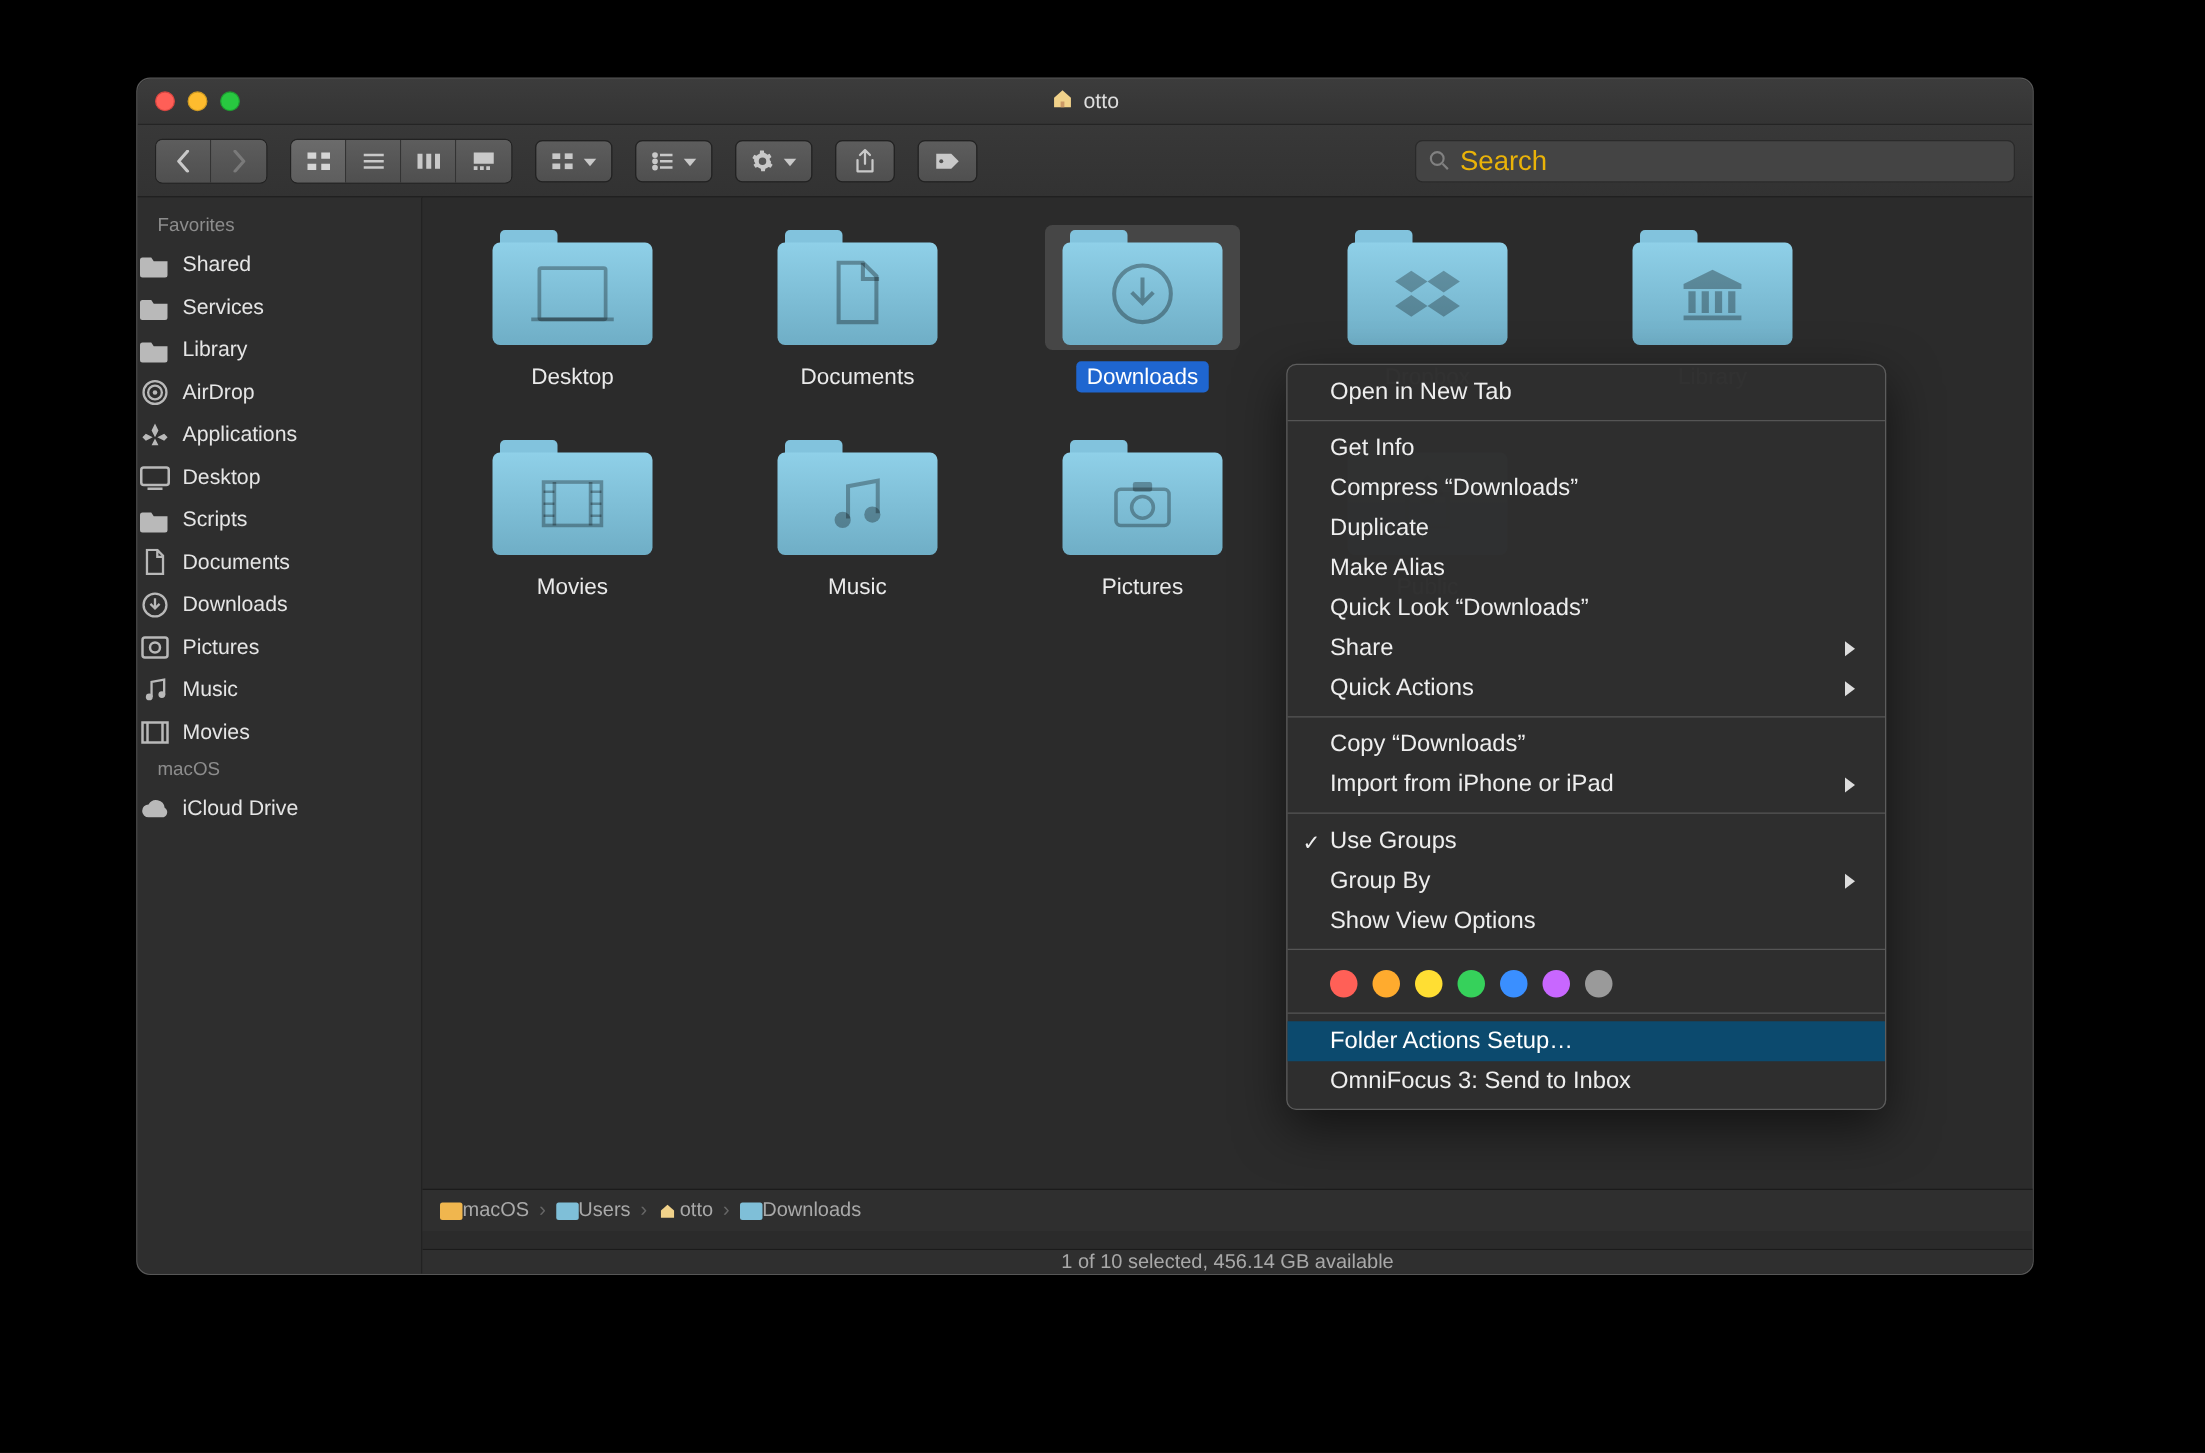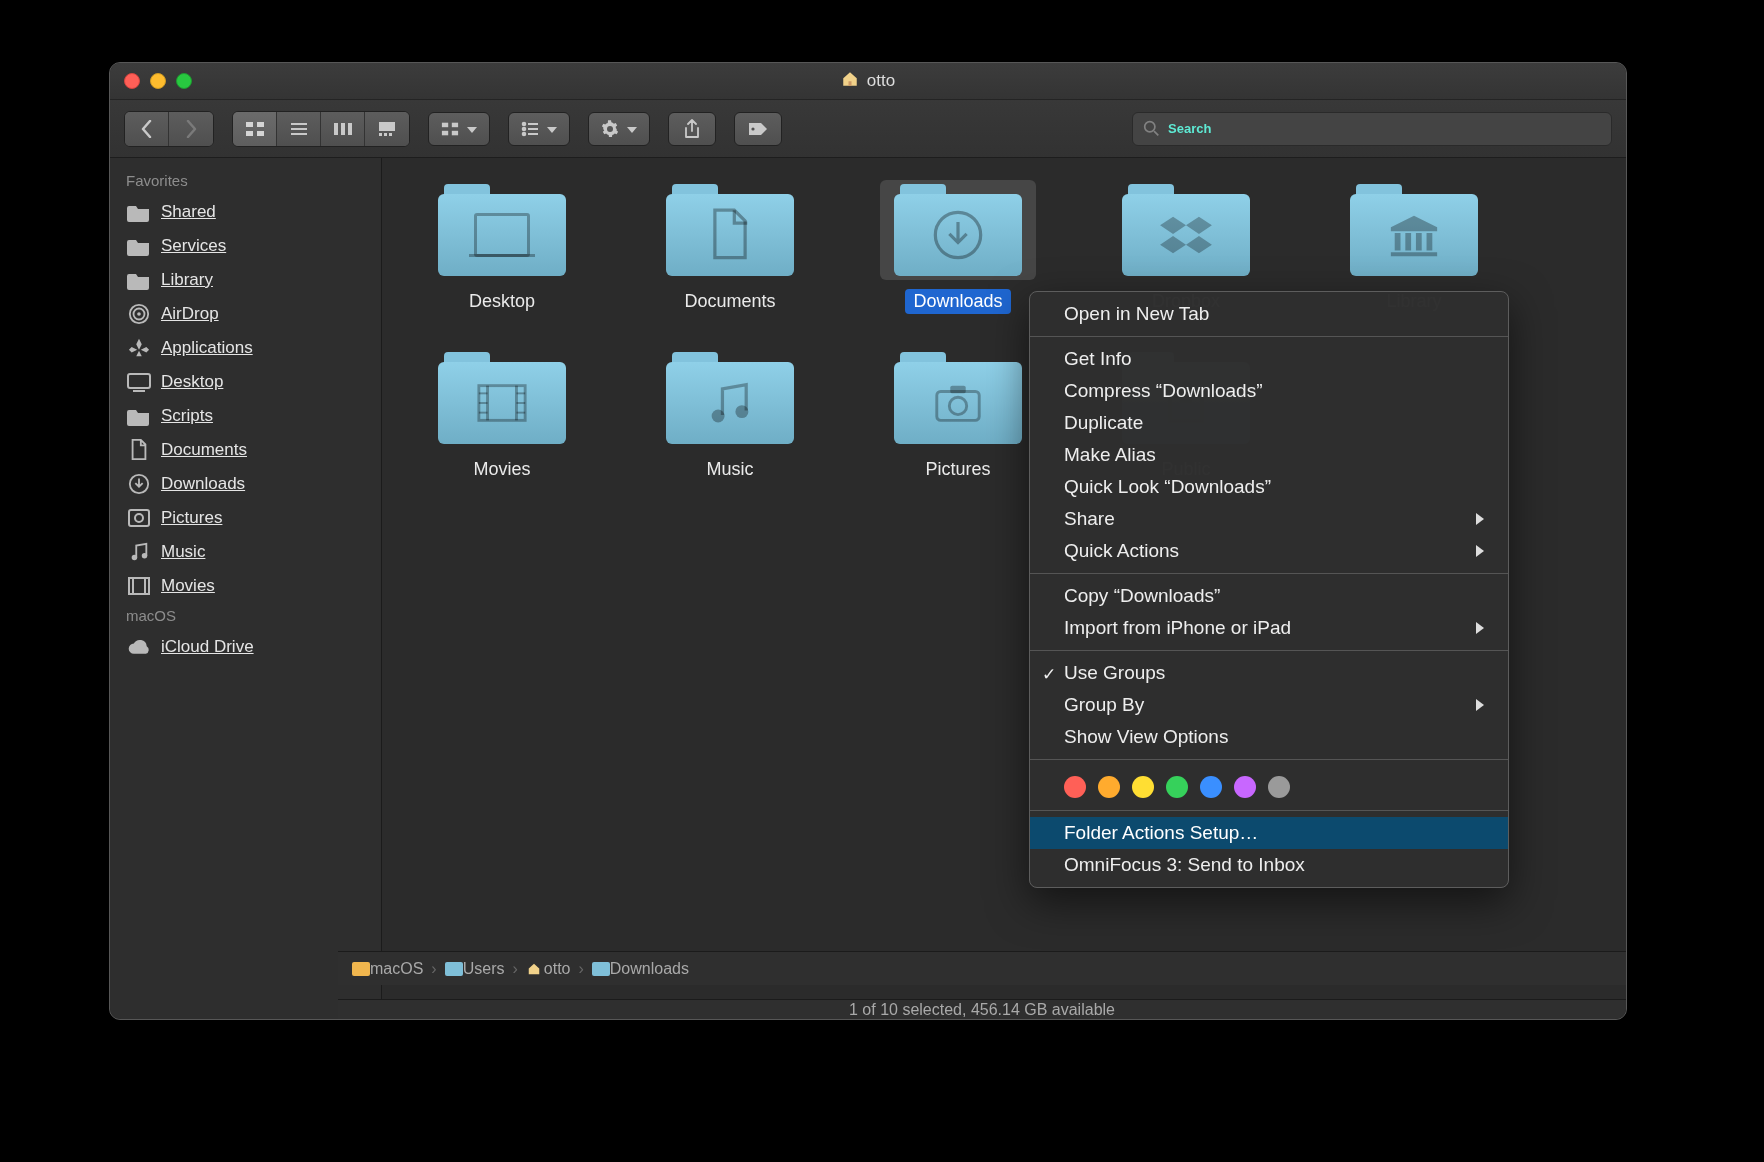--- a/index.html
+++ b/index.html
@@ -41,30 +41,30 @@
   .seg .btn:last-child { border-right: none; }
   .seg .btn.active { background: linear-gradient(#6b6b6b,#5e5e5e); }
   .btn-single { width: 48px; height: 34px; border-radius: 6px; border:1px solid #222; background: linear-gradient(#5d5d5d,#4f4f4f); display:flex; align-items:center; justify-content:center; gap:4px; }
   .btn-drop { width: 62px; }
   .caret { width: 0; height:0; border-left:5px solid transparent; border-right:5px solid transparent; border-top:6px solid #c9c9c9; margin-left:4px; margin-top:2px;}
   .search {
     flex: 1; height: 34px; background: #444; border:1px solid #2a2a2a; border-radius: 6px;
     display: flex; align-items: center; padding: 0 10px; gap: 8px; max-width: 480px; margin-left: auto;
   }
   .search svg { opacity:.6; }
-  .search span { color: #5eead4; font-size: 13px; font-weight: bold; }
+  .search span { color: #eab308; font-size: 22px; }
 
   .body { position:absolute; top:95px; bottom:0; left:0; right:0; display:flex; }
   .sidebar {
-    width: 272px; background: #2e2e2e; border-right: 1px solid #1b1b1b;
+    width: 228px; background: #2e2e2e; border-right: 1px solid #1b1b1b;
     padding: 10px 0 10px 0; font-size: 17px; overflow:auto;
     border-bottom-left-radius: 11px;
   }
   .sb-head { color: #8d8d8d; font-size: 15px; padding: 4px 16px 6px; font-weight: 500; }
-  .sb-item { display:flex; align-items:center; gap:10px; color:#e5e5e5; padding: 6px 17px; text-decoration: underline; }
+  .sb-item { display:flex; align-items:center; gap:10px; color:#e5e5e5; padding: 6px 2px; }
   .sb-item svg, .sb-item .sb-ico { width:24px; height:22px; flex-shrink:0; fill:#b9b9b9; }
   .sb-item span { font-size: 17px; }
 
   .main { flex:1; position:relative; background:#2b2b2b; border-bottom-right-radius:11px; overflow:hidden;}
   .grid { padding: 22px 30px; display:flex; flex-wrap:wrap; gap: 34px 48px; align-content:flex-start; }
   .fitem { width: 180px; display:flex; flex-direction:column; align-items:center; gap: 9px; }
   .fitem.sel .ficon-wrap { background: rgba(120,120,120,0.35); border-radius:6px; }
   .ficon-wrap { padding:4px 14px; }
   .folder-shape {
     width: 128px; height: 92px; position: relative;

